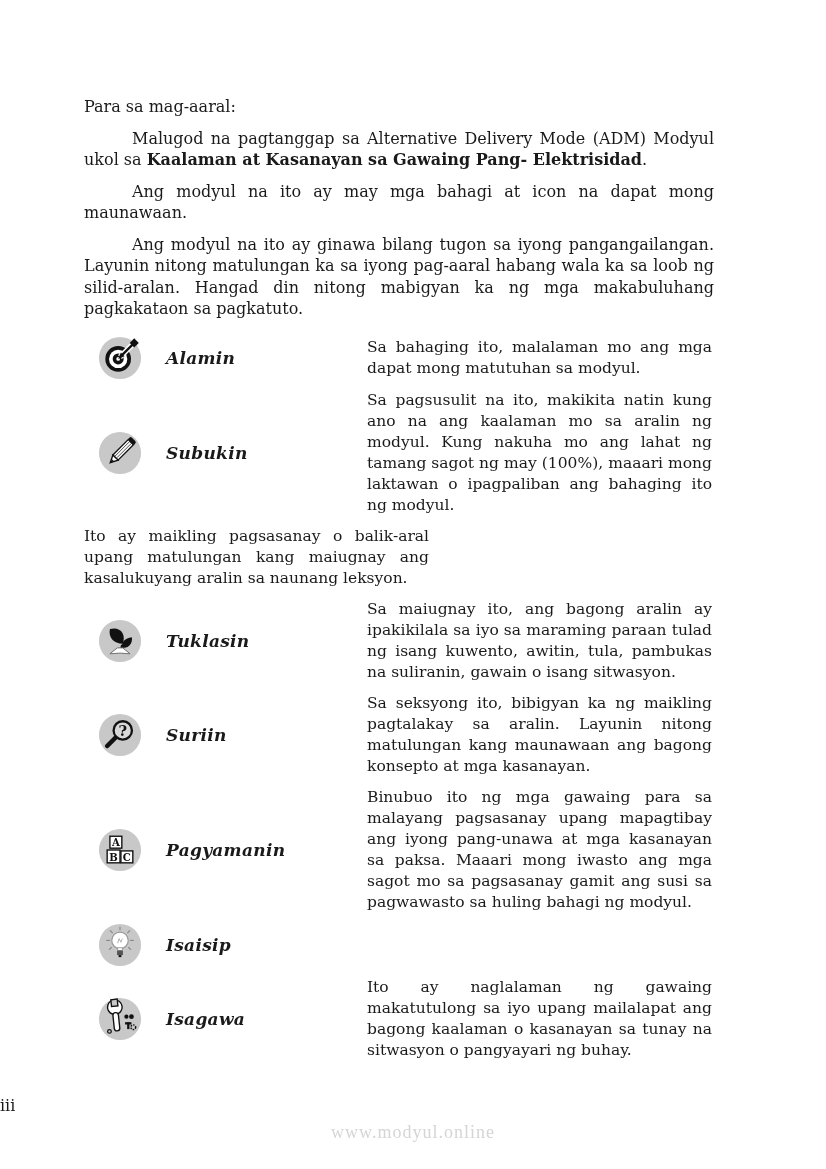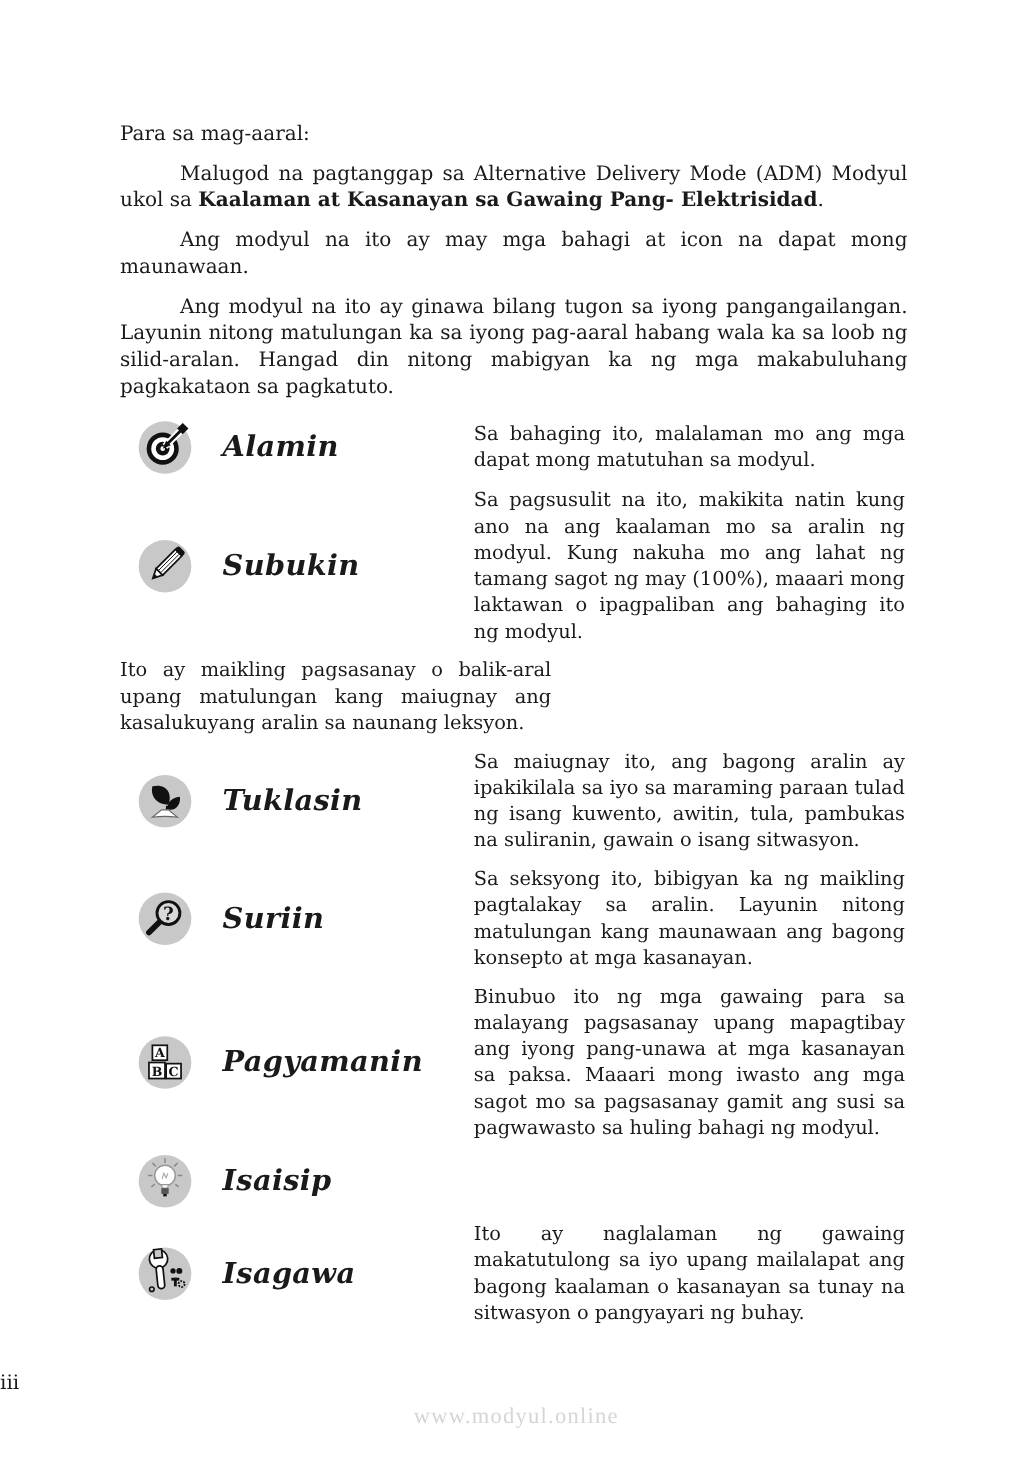--- a/index.html
+++ b/index.html
@@ -7,21 +7,21 @@
     position: relative;
     width: 826px;
     height: 1169px;
     background: #ffffff;
     overflow: hidden;
     font-family: "DejaVu Serif", serif;
     color: #1a1a1a;
   }
   .content {
     position: absolute;
-    left: 96px;
+    left: 84px;
     top: 96px;
     width: 630px;
   }
   .heading {
     font-size: 16px;
     line-height: 21.5px;
     margin: 0 0 10px 0;
   }
   .para {
     font-size: 16px;
@@ -44,21 +44,21 @@
   }
   .icon-wrap {
     flex: 0 0 44px;
     width: 44px;
     height: 44px;
     margin-left: 14px;
   }
   .icon-wrap svg { display: block; }
   .label {
     margin-left: 24px;
-    font-size: 23px;
+    font-size: 17px;
     font-weight: bold;
     font-style: italic;
     letter-spacing: 0.3px;
   }
   .desc {
     flex: 0 0 345px;
     width: 345px;
     font-size: 15.5px;
     line-height: 21px;
     text-align: justify;

